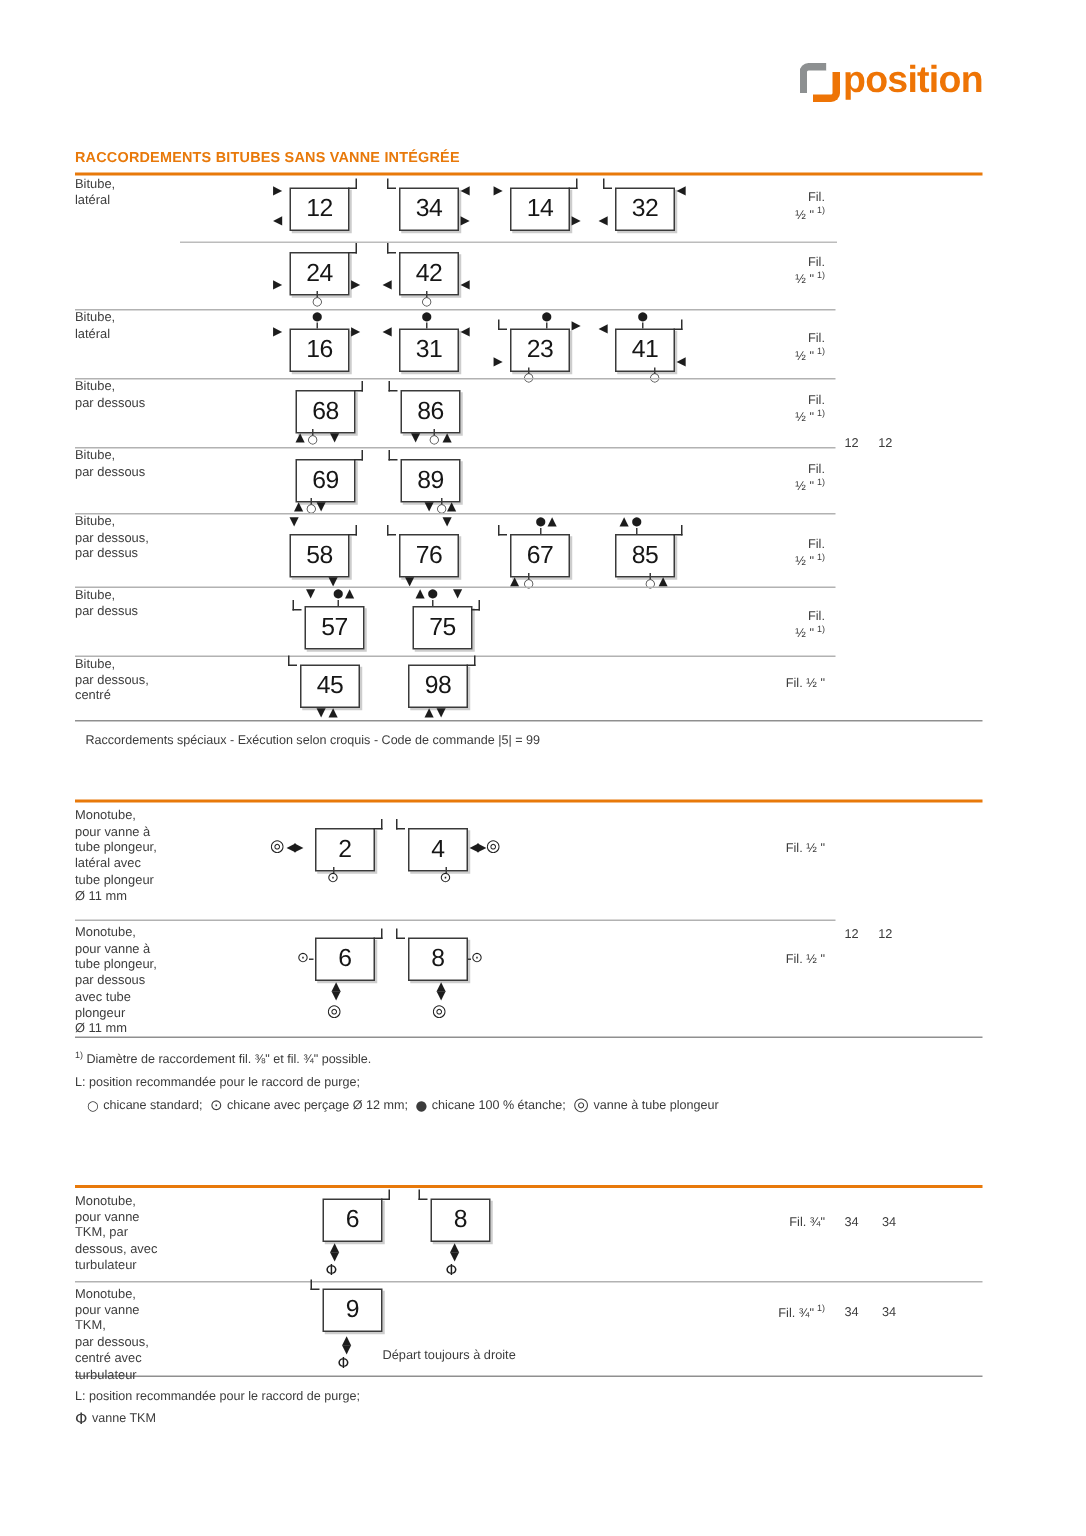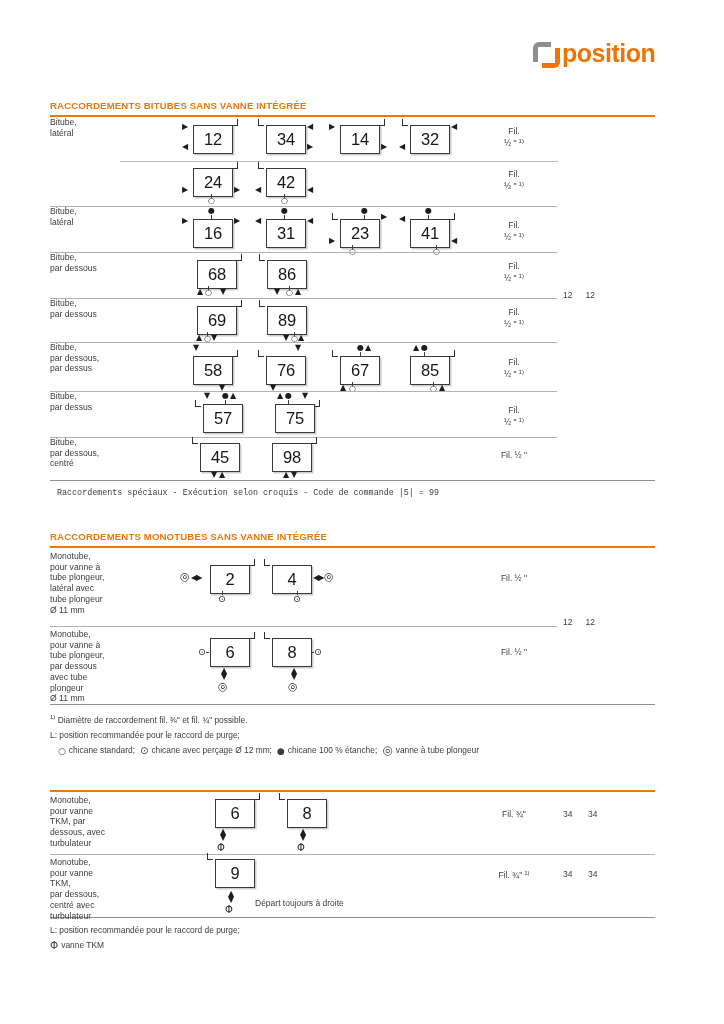--- a/index.html
+++ b/index.html
@@ -49,28 +49,28 @@
   .sym-lr{letter-spacing:-1px;}
   .st-u::before{content:"";position:absolute;left:45%;top:-3.5px;width:1px;height:4px;background:#3c3c3c;}
   .st-d::after{content:"";position:absolute;left:45%;bottom:-4px;width:1px;height:4px;background:#3c3c3c;}
   .st-r::after{content:"";position:absolute;right:-3px;top:50%;width:3px;height:1px;background:#3c3c3c;}
   .st-l::before{content:"";position:absolute;left:-2px;top:50%;width:2px;height:1px;background:#3c3c3c;}
   .lbr{position:absolute;width:5px;height:6px;}
   .lbr.bl{border-left:1.2px solid #2e2e2e;border-bottom:1.2px solid #2e2e2e;}
   .lbr.br{border-right:1.2px solid #2e2e2e;border-bottom:1.2px solid #2e2e2e;}
 
   
-  .fil{position:absolute;left:438px;width:52px;text-align:center;font-size:8.5px;line-height:10px;
+  .fil{position:absolute;left:448px;width:52px;text-align:right;font-size:8.5px;line-height:10px;
        color:#3c3c3c;transform:translateY(-50%);}
   .fil sup{font-size:6px;margin-left:2px;}
   .fref{position:absolute;font-size:8.5px;color:#3c3c3c;transform:translateY(-50%);}
 
   
   .fnote{margin:4px 0 0 0;font-size:8.4px;line-height:11px;color:#3c3c3c;}
-  .note1{margin-top:7px;margin-left:7px;font-family:Liberation Mono, monospace;}
+  .note1{margin-top:7px;margin-left:7px;}
   .fn-first{margin-top:7px;}
   .fnote sup{font-size:6px;}
   .lgline{margin-left:8px;}
   .lgitem{margin-right:5px;}
   .lgicon{display:inline-block;font-family:"DejaVu Sans",sans-serif;margin-right:3px;vertical-align:-1px;}
   .lgicon.sym-ce,.lgicon.sym-cf{font-size:9px;}
   .lgicon.sym-cd{font-size:10px;} .lgicon.sym-c2{font-size:12px;} .lgicon.sym-vk{font-size:10.5px;}
 
   
   .mref{position:absolute;font-size:8.5px;color:#3c3c3c;}
@@ -359,21 +359,20 @@
           </div>
           <div class="fil single" style="top: 18px;">
             <div class="fl">Fil. ½ "</div>
           </div>
         </div>
       </div>
     <p class="fnote note1">Raccordements spéciaux - Exécution selon croquis - Code de commande |5| = 99</p>
   </section>
 
   <section class="sec" id="sec-1">
-    <h2 class="sech">RACCORDEMENTS MONOTUBES SANS VANNE INTÉGRÉE</h2>
     <div class="orule"></div>
     <div class="rows" id="rows-1">
         <div class="drow" style="height: 78px;">
           <div class="rlabel va-t">
             <div>Monotube,</div>
             <div>pour vanne à</div>
             <div>tube plongeur,</div>
             <div>latéral avec</div>
             <div>tube plongeur</div>
             <div>Ø 11 mm</div>

